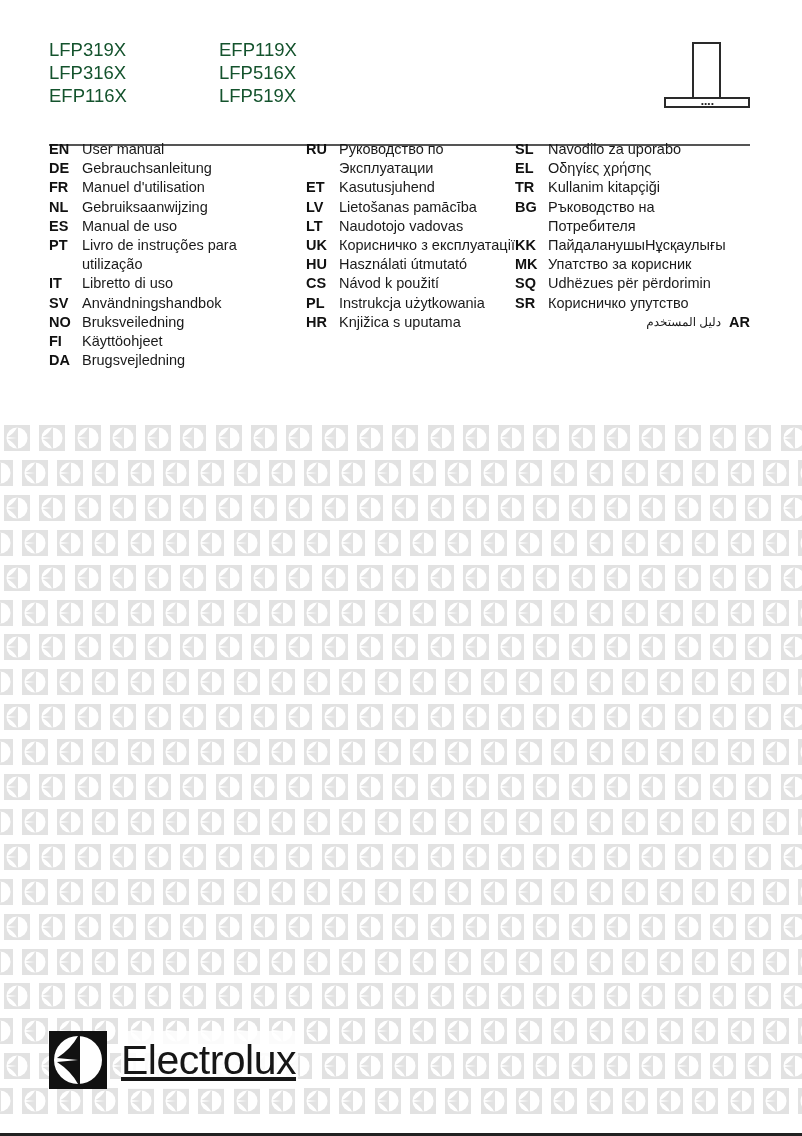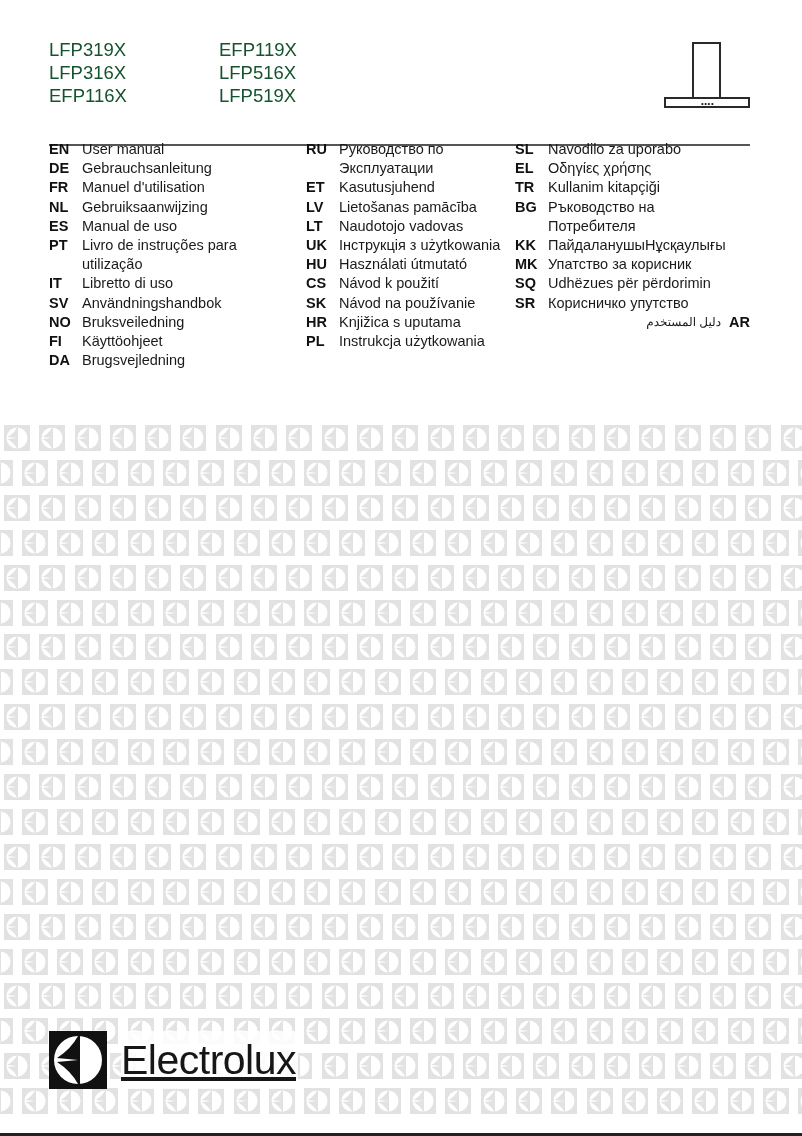--- a/index.html
+++ b/index.html
@@ -132,41 +132,37 @@
     <div class="lang">
       <span class="code">LV</span>
       <span class="name">Lietošanas pamācība</span>
     </div>
     <div class="lang">
       <span class="code">LT</span>
       <span class="name">Naudotojo vadovas</span>
     </div>
     <div class="lang">
       <span class="code">UK</span>
-      <span class="name">Інструкція з użytkowania</span>
+      <span class="name">Корисничко з експлуатації</span>
     </div>
     <div class="lang">
       <span class="code">HU</span>
       <span class="name">Használati útmutató</span>
     </div>
     <div class="lang">
       <span class="code">CS</span>
       <span class="name">Návod k použití</span>
     </div>
     <div class="lang">
-      <span class="code">SK</span>
-      <span class="name">Návod na používanie</span>
+      <span class="code">PL</span>
+      <span class="name">Instrukcja użytkowania</span>
     </div>
     <div class="lang">
       <span class="code">HR</span>
       <span class="name">Knjižica s uputama</span>
-    </div>
-    <div class="lang">
-      <span class="code">PL</span>
-      <span class="name">Instrukcja użytkowania</span>
     </div>
   </div>
 <div class="langs l3" id="lc3">
     <div class="lang">
       <span class="code">SL</span>
       <span class="name">Navodilo za uporabo</span>
     </div>
     <div class="lang">
       <span class="code">EL</span>
       <span class="name">Οδηγίες χρήσης</span>

